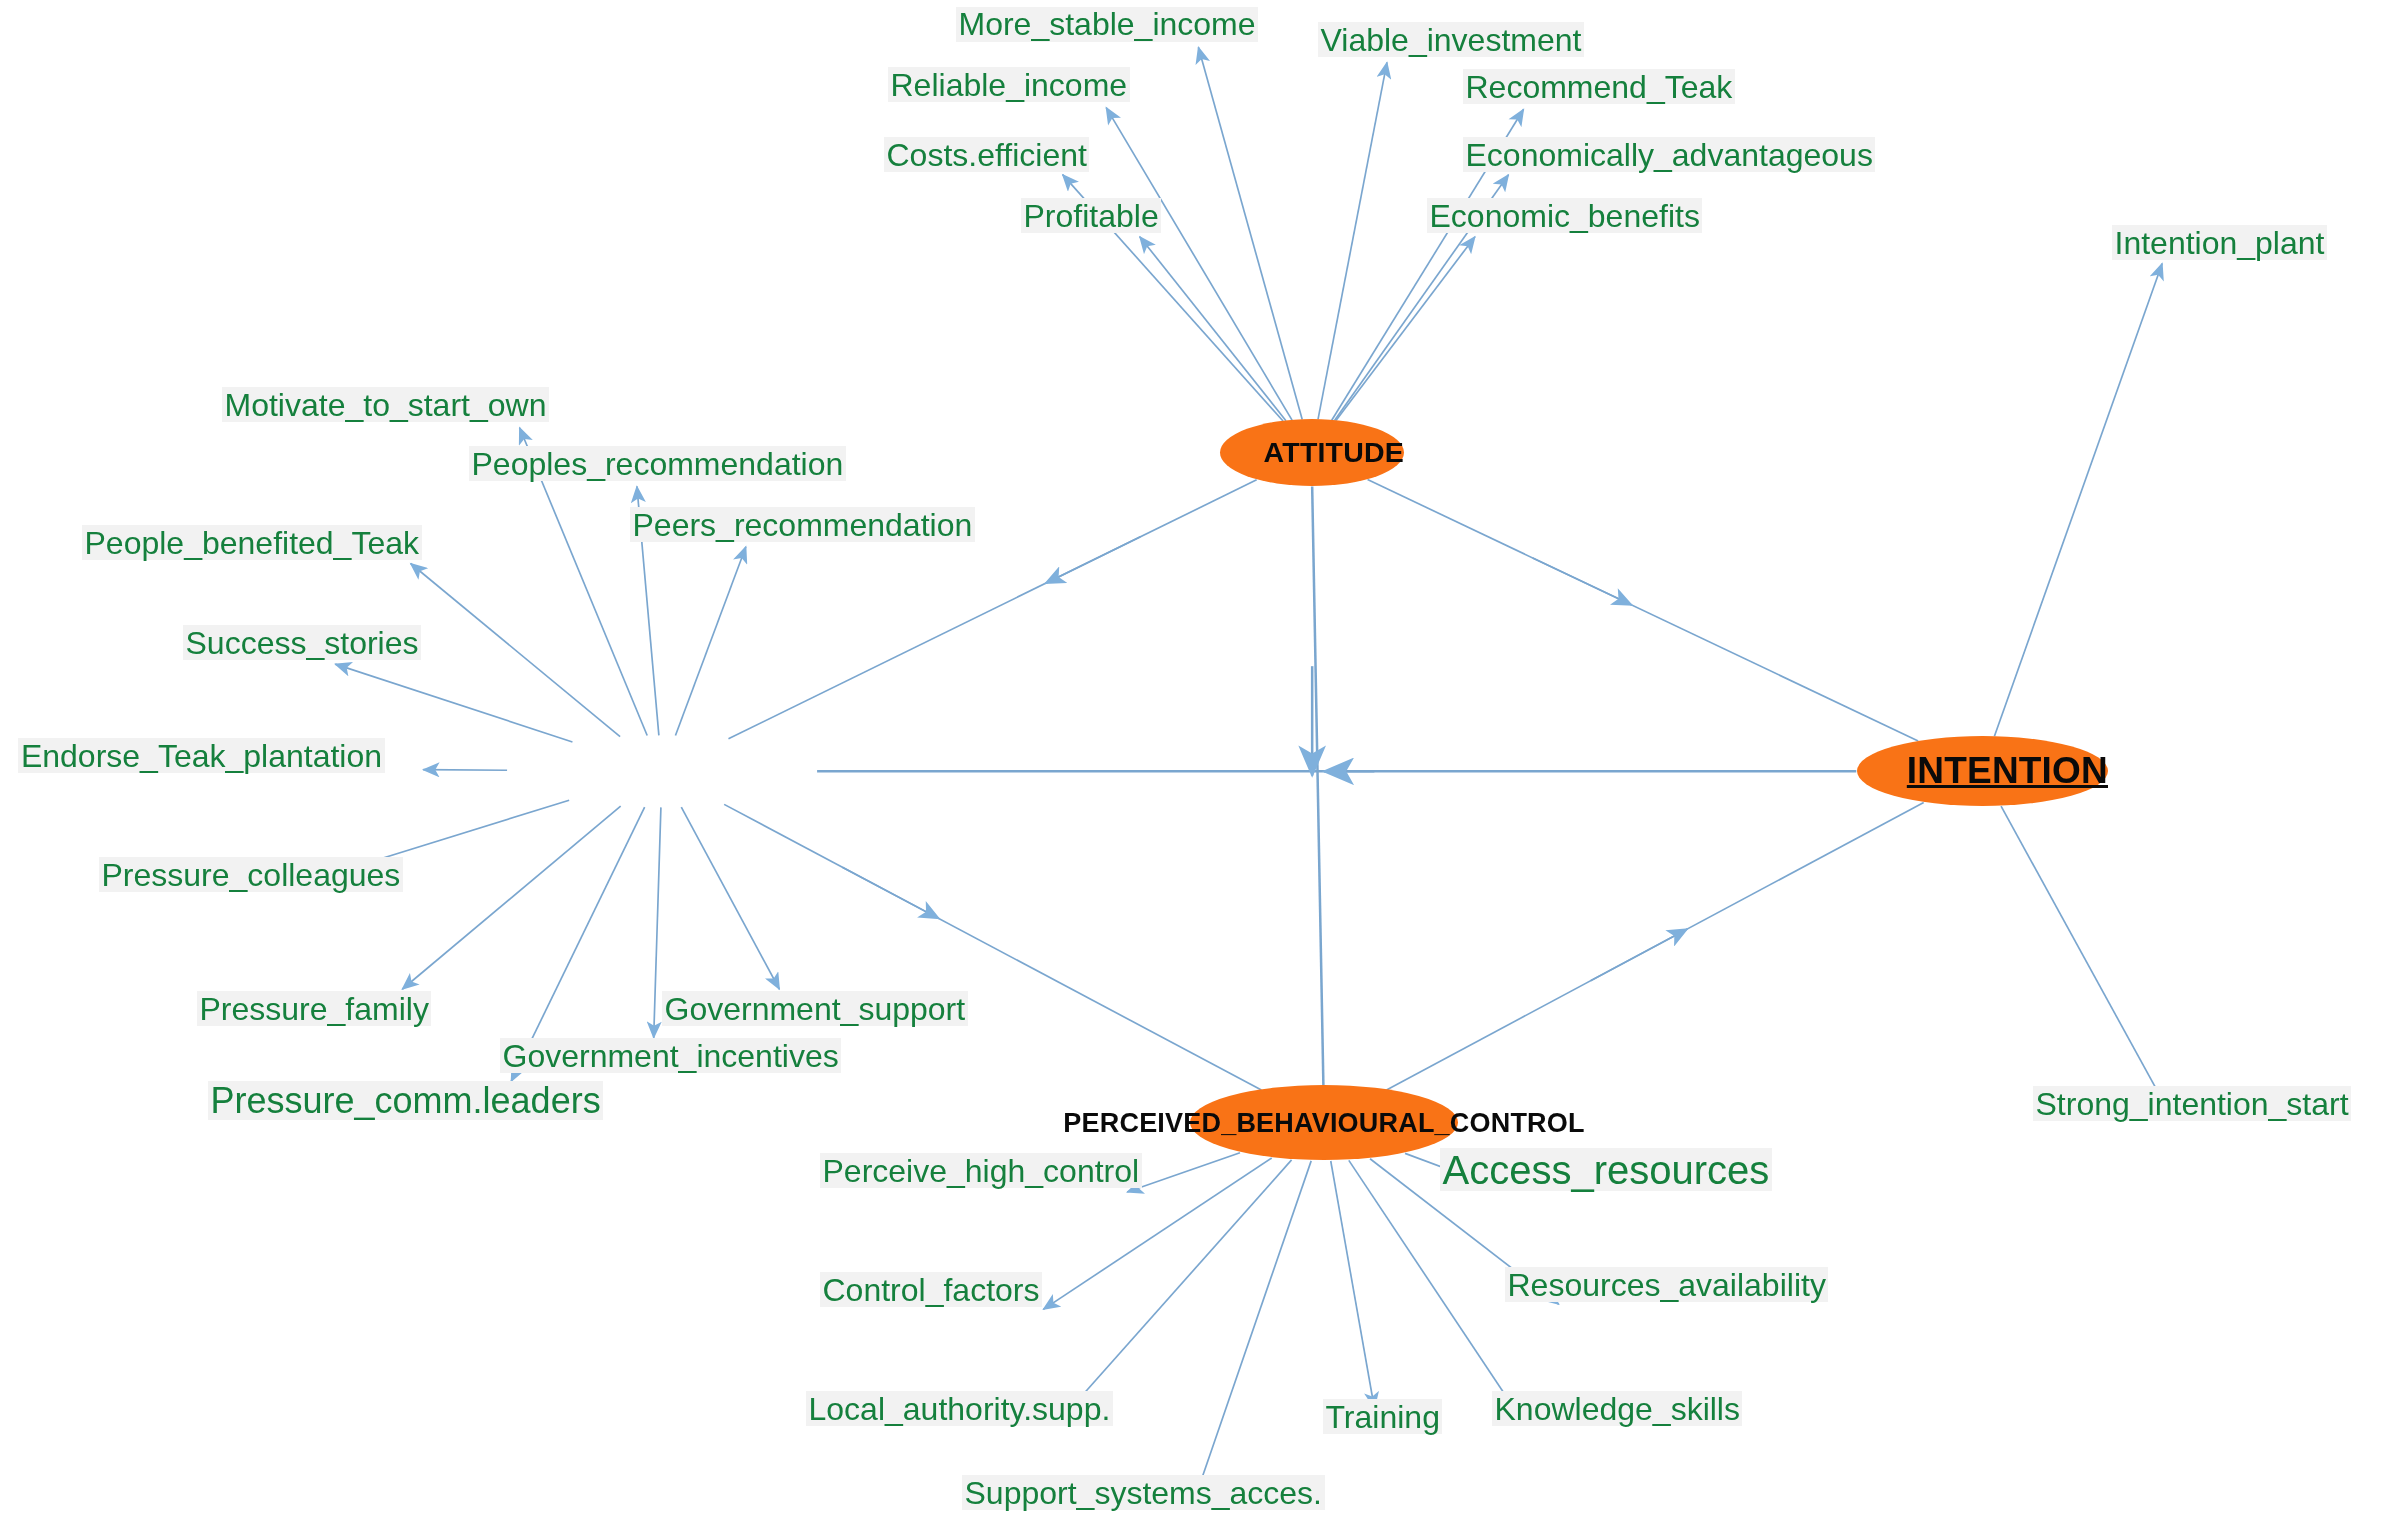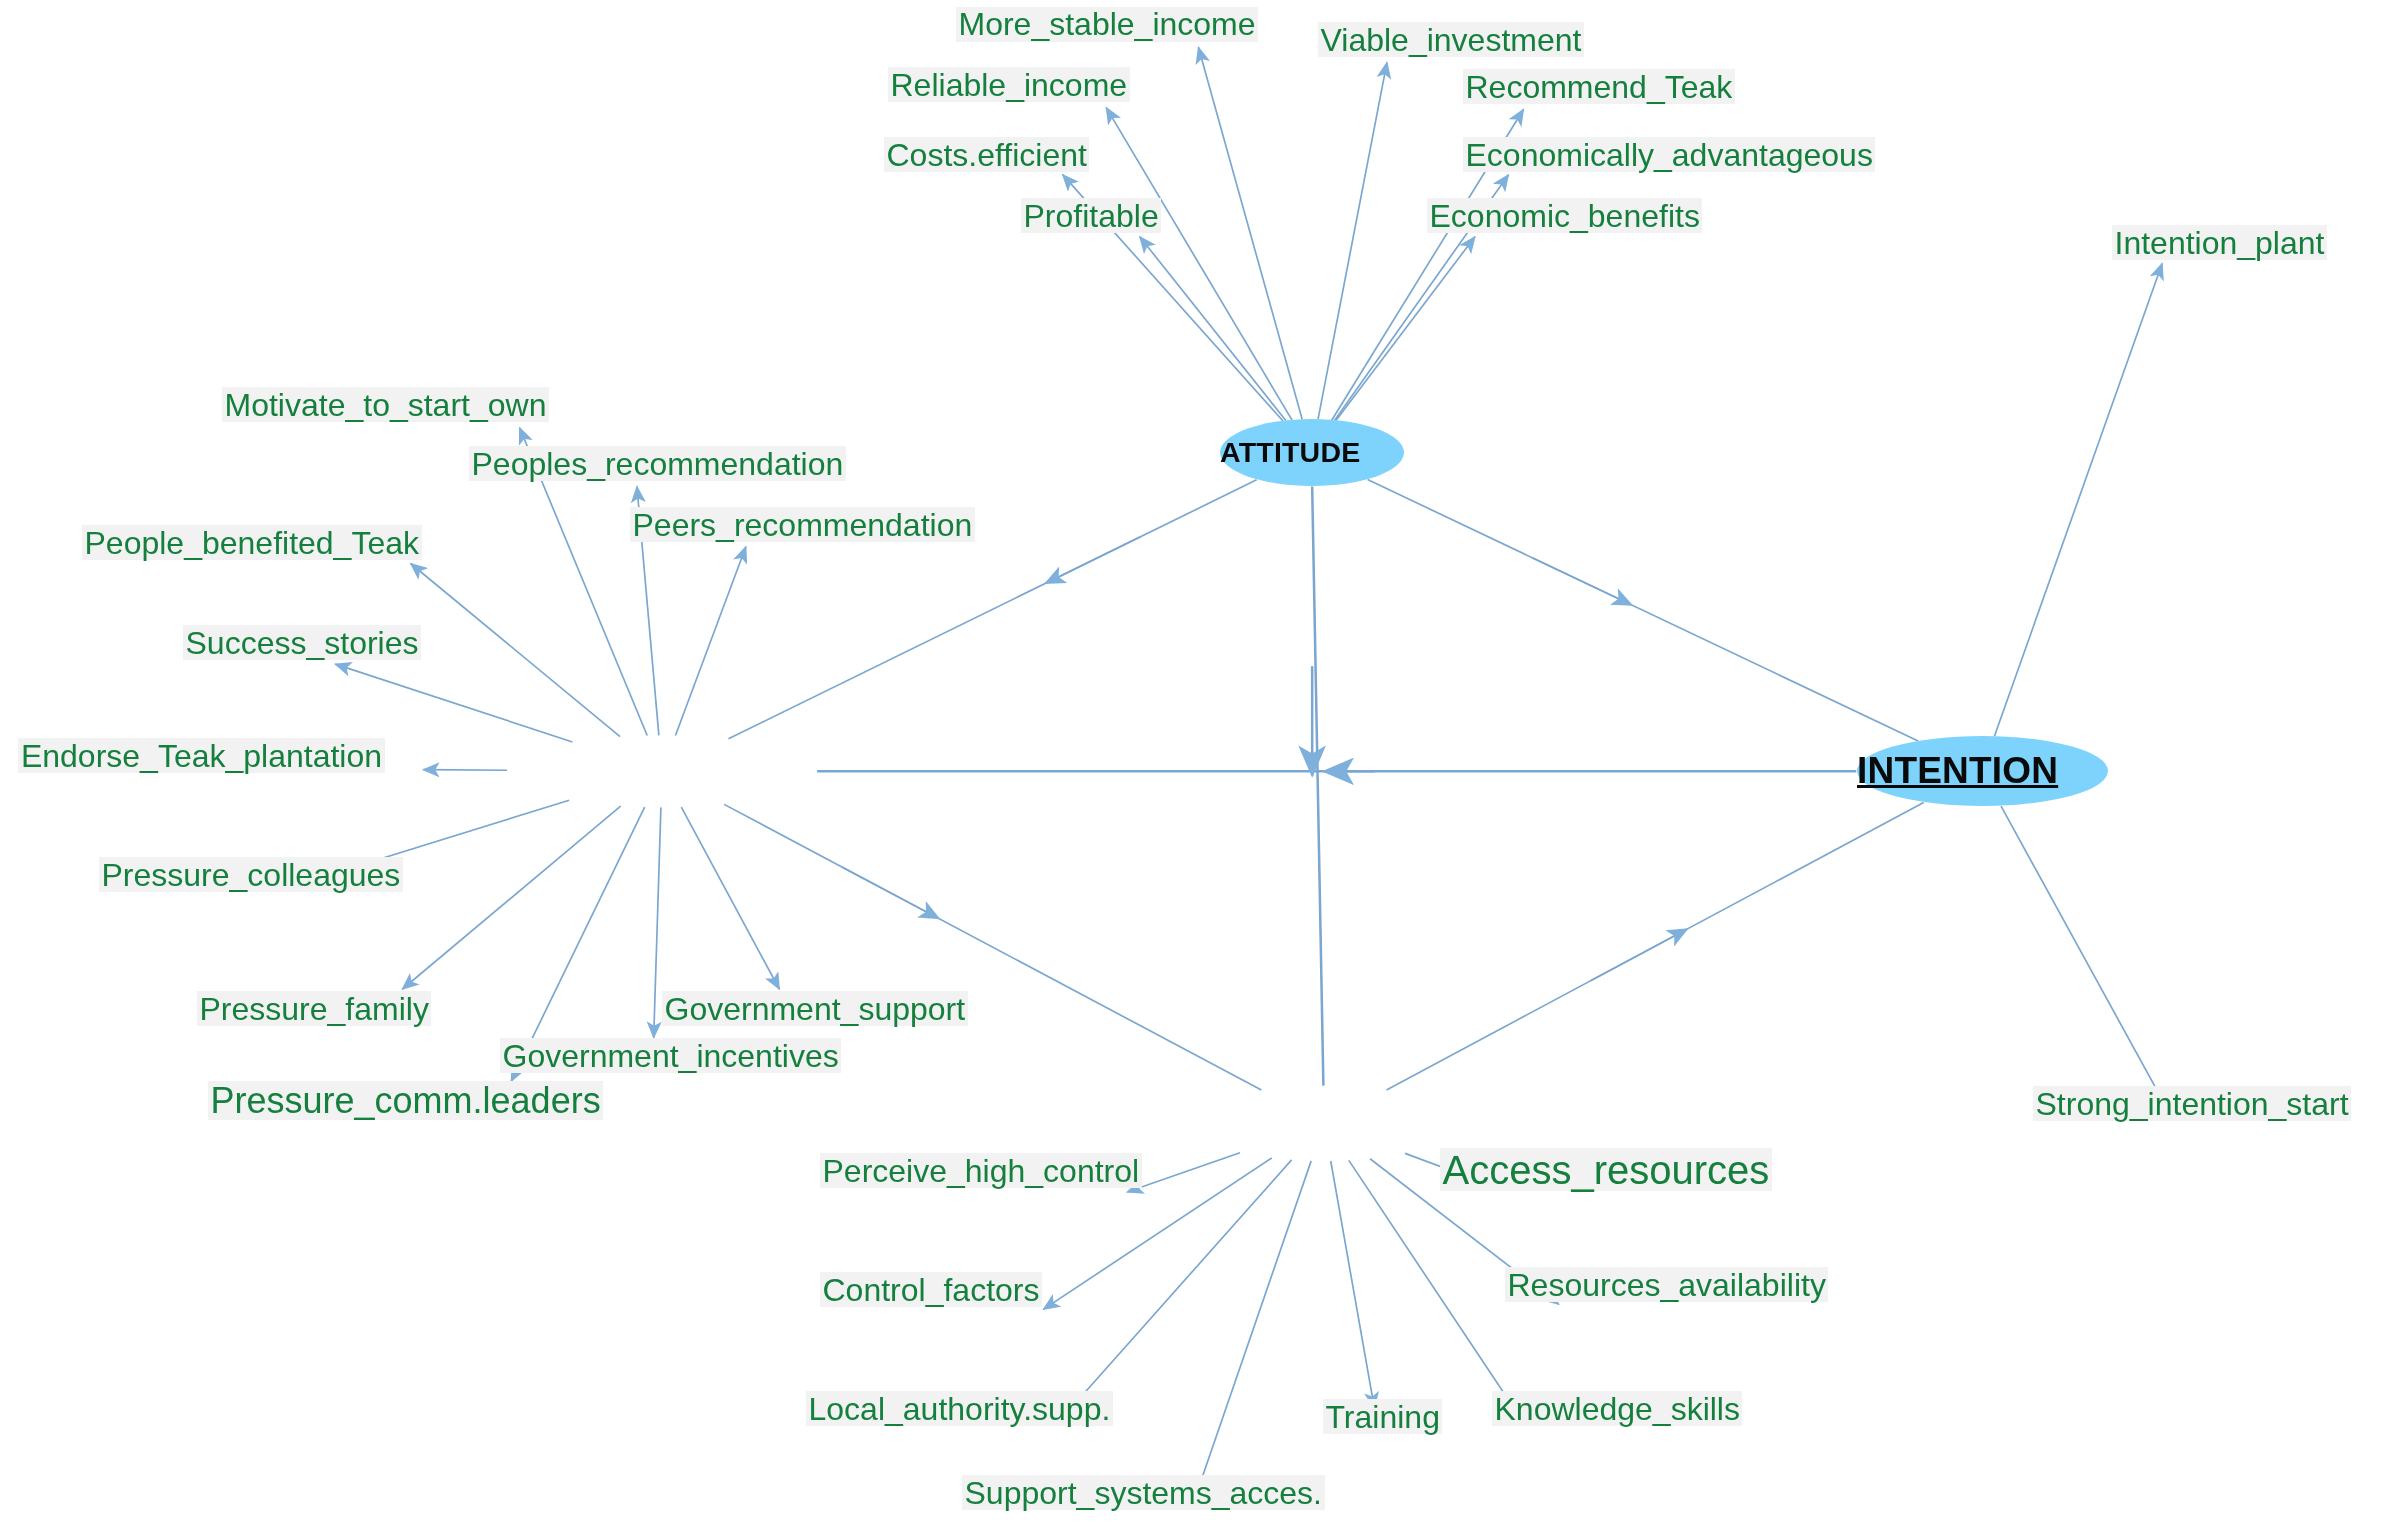--- a/index.html
+++ b/index.html
@@ -19,25 +19,25 @@
     overflow: hidden;
   }
   #edges {
     position: absolute;
     left: 0; top: 0;
     width: 2401px;
     height: 1536px;
   }
   .latent {
     position: absolute;
-    background: #7dd3fc;
+    background: #f97316;
     border-radius: 50%;
     display: flex;
     align-items: center;
-    justify-content: flex-start;
+    justify-content: flex-end;
     box-sizing: border-box;
     z-index: 5;
   }
   .latent-label {
     font-family: "Liberation Sans", sans-serif;
     font-weight: bold;
     color: #0a0a0a;
     white-space: nowrap;
     letter-spacing: 0.2px;
   }
@@ -110,20 +110,23 @@
         <line x1="1565.7499825677567" y1="579.9990702803491" x2="1579.1562617317375" y2="1295.000625692669" stroke="#7aa6cf" stroke-width="3"></line>
         <line x1="1565.7499825677567" y1="794.499536904045" x2="1565.7499825677567" y2="925" stroke="#7aa6cf" stroke-width="3" marker-end="url(#arwbig)"></line>
       </g>
   </svg>
 
   <div class="latent" style="left:1220px; top:419px; width:184px; height:67px;">
     <span class="latent-label" style="font-size:28.5px;">ATTITUDE</span>
   </div>
 
 
+  <div class="latent" style="left:1190px; top:1085px; width:268px; height:75px;">
+    <span class="latent-label" style="font-size:27px; position:absolute; left:50%; top:50%; transform:translate(-50%,-50%);">PERCEIVED_BEHAVIOURAL_CONTROL</span>
+  </div>
 
   <div class="latent" style="left:1857px; top:736px; width:251px; height:70px;">
     <span class="latent-label" style="font-size:37px;text-decoration:underline;">INTENTION</span>
   </div>
 
   <div id="indicator-layer">
       <div class="indicator" style="left: 956px; top: 6.7px; font-size: 32px;">More_stable_income</div>
       <div class="indicator" style="left: 1318px; top: 22px; font-size: 32px;">Viable_investment</div>
       <div class="indicator" style="left: 888px; top: 67px; font-size: 32px;">Reliable_income</div>
       <div class="indicator" style="left: 1463px; top: 69px; font-size: 32px;">Recommend_Teak</div>

